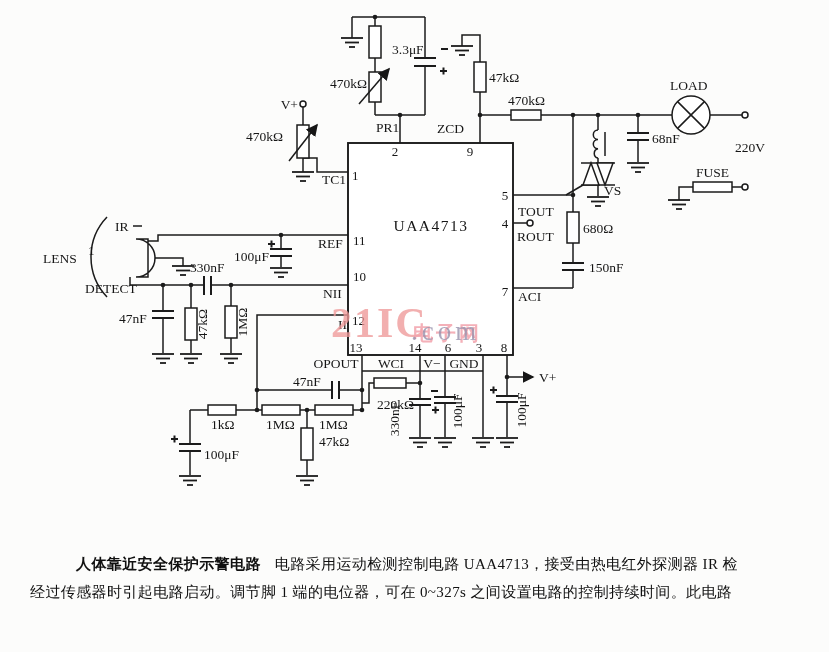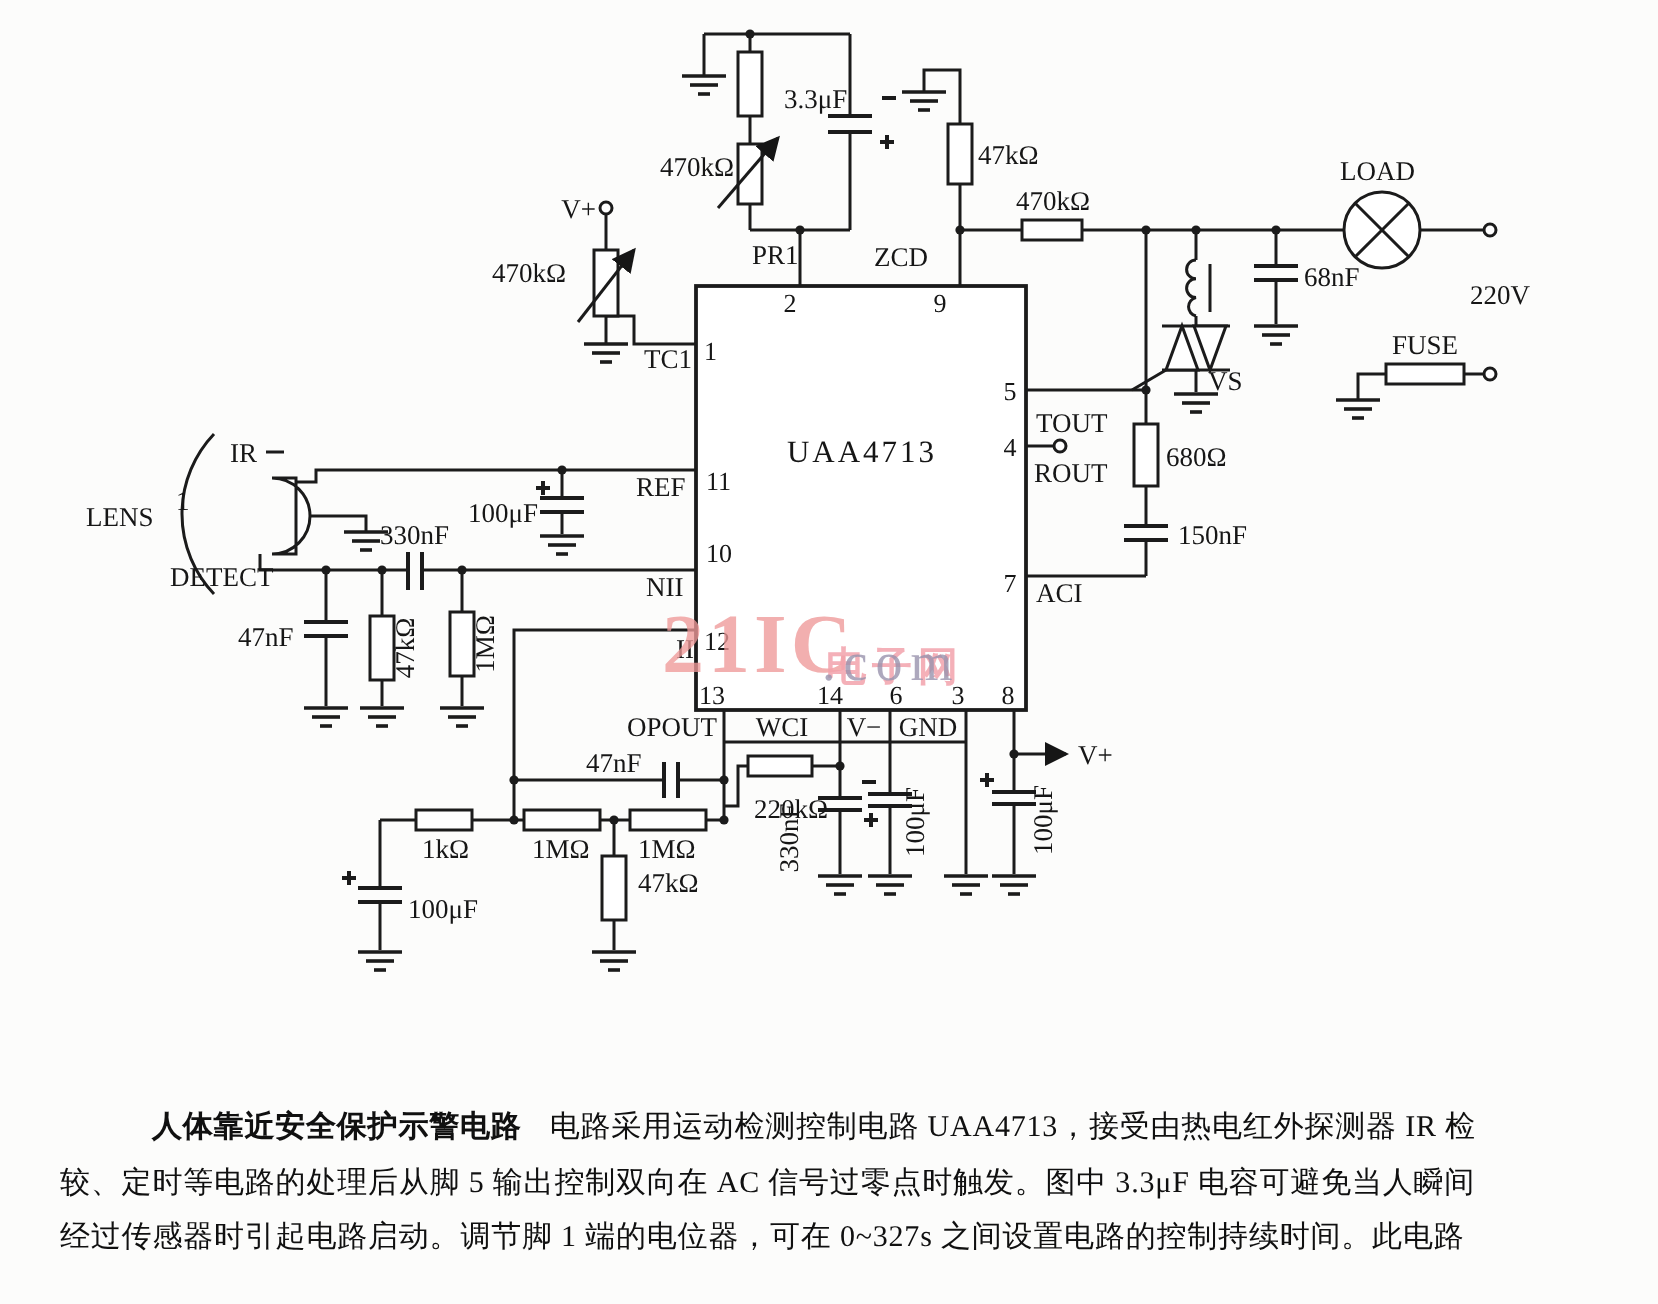--- a/index.html
+++ b/index.html
@@ -342,17 +342,16 @@
 <div class="wm">
   <span class="wm-brand">21IC</span>
   <span class="wm-cn">电子网</span>
   <span class="wm-com">.com</span>
 </div>
 
 <div class="caption">
   <div class="cap-line first">
     <span class="cap-title">人体靠近安全保护示警电路</span><span>电路采用运动检测控制电路 UAA4713，接受由热电红外探测器 IR 检</span>
   </div>
-  <div class="cap-line">较、定时等电路的处理后从脚 5 输出控制双向在 AC 信号过零点时触发。图中 3.3μF 电容可避免当人瞬间</div>
   <div class="cap-line">经过传感器时引起电路启动。调节脚 1 端的电位器，可在 0~327s 之间设置电路的控制持续时间。此电路</div>
 </div>
 
 </div>
 
 </body></html>

